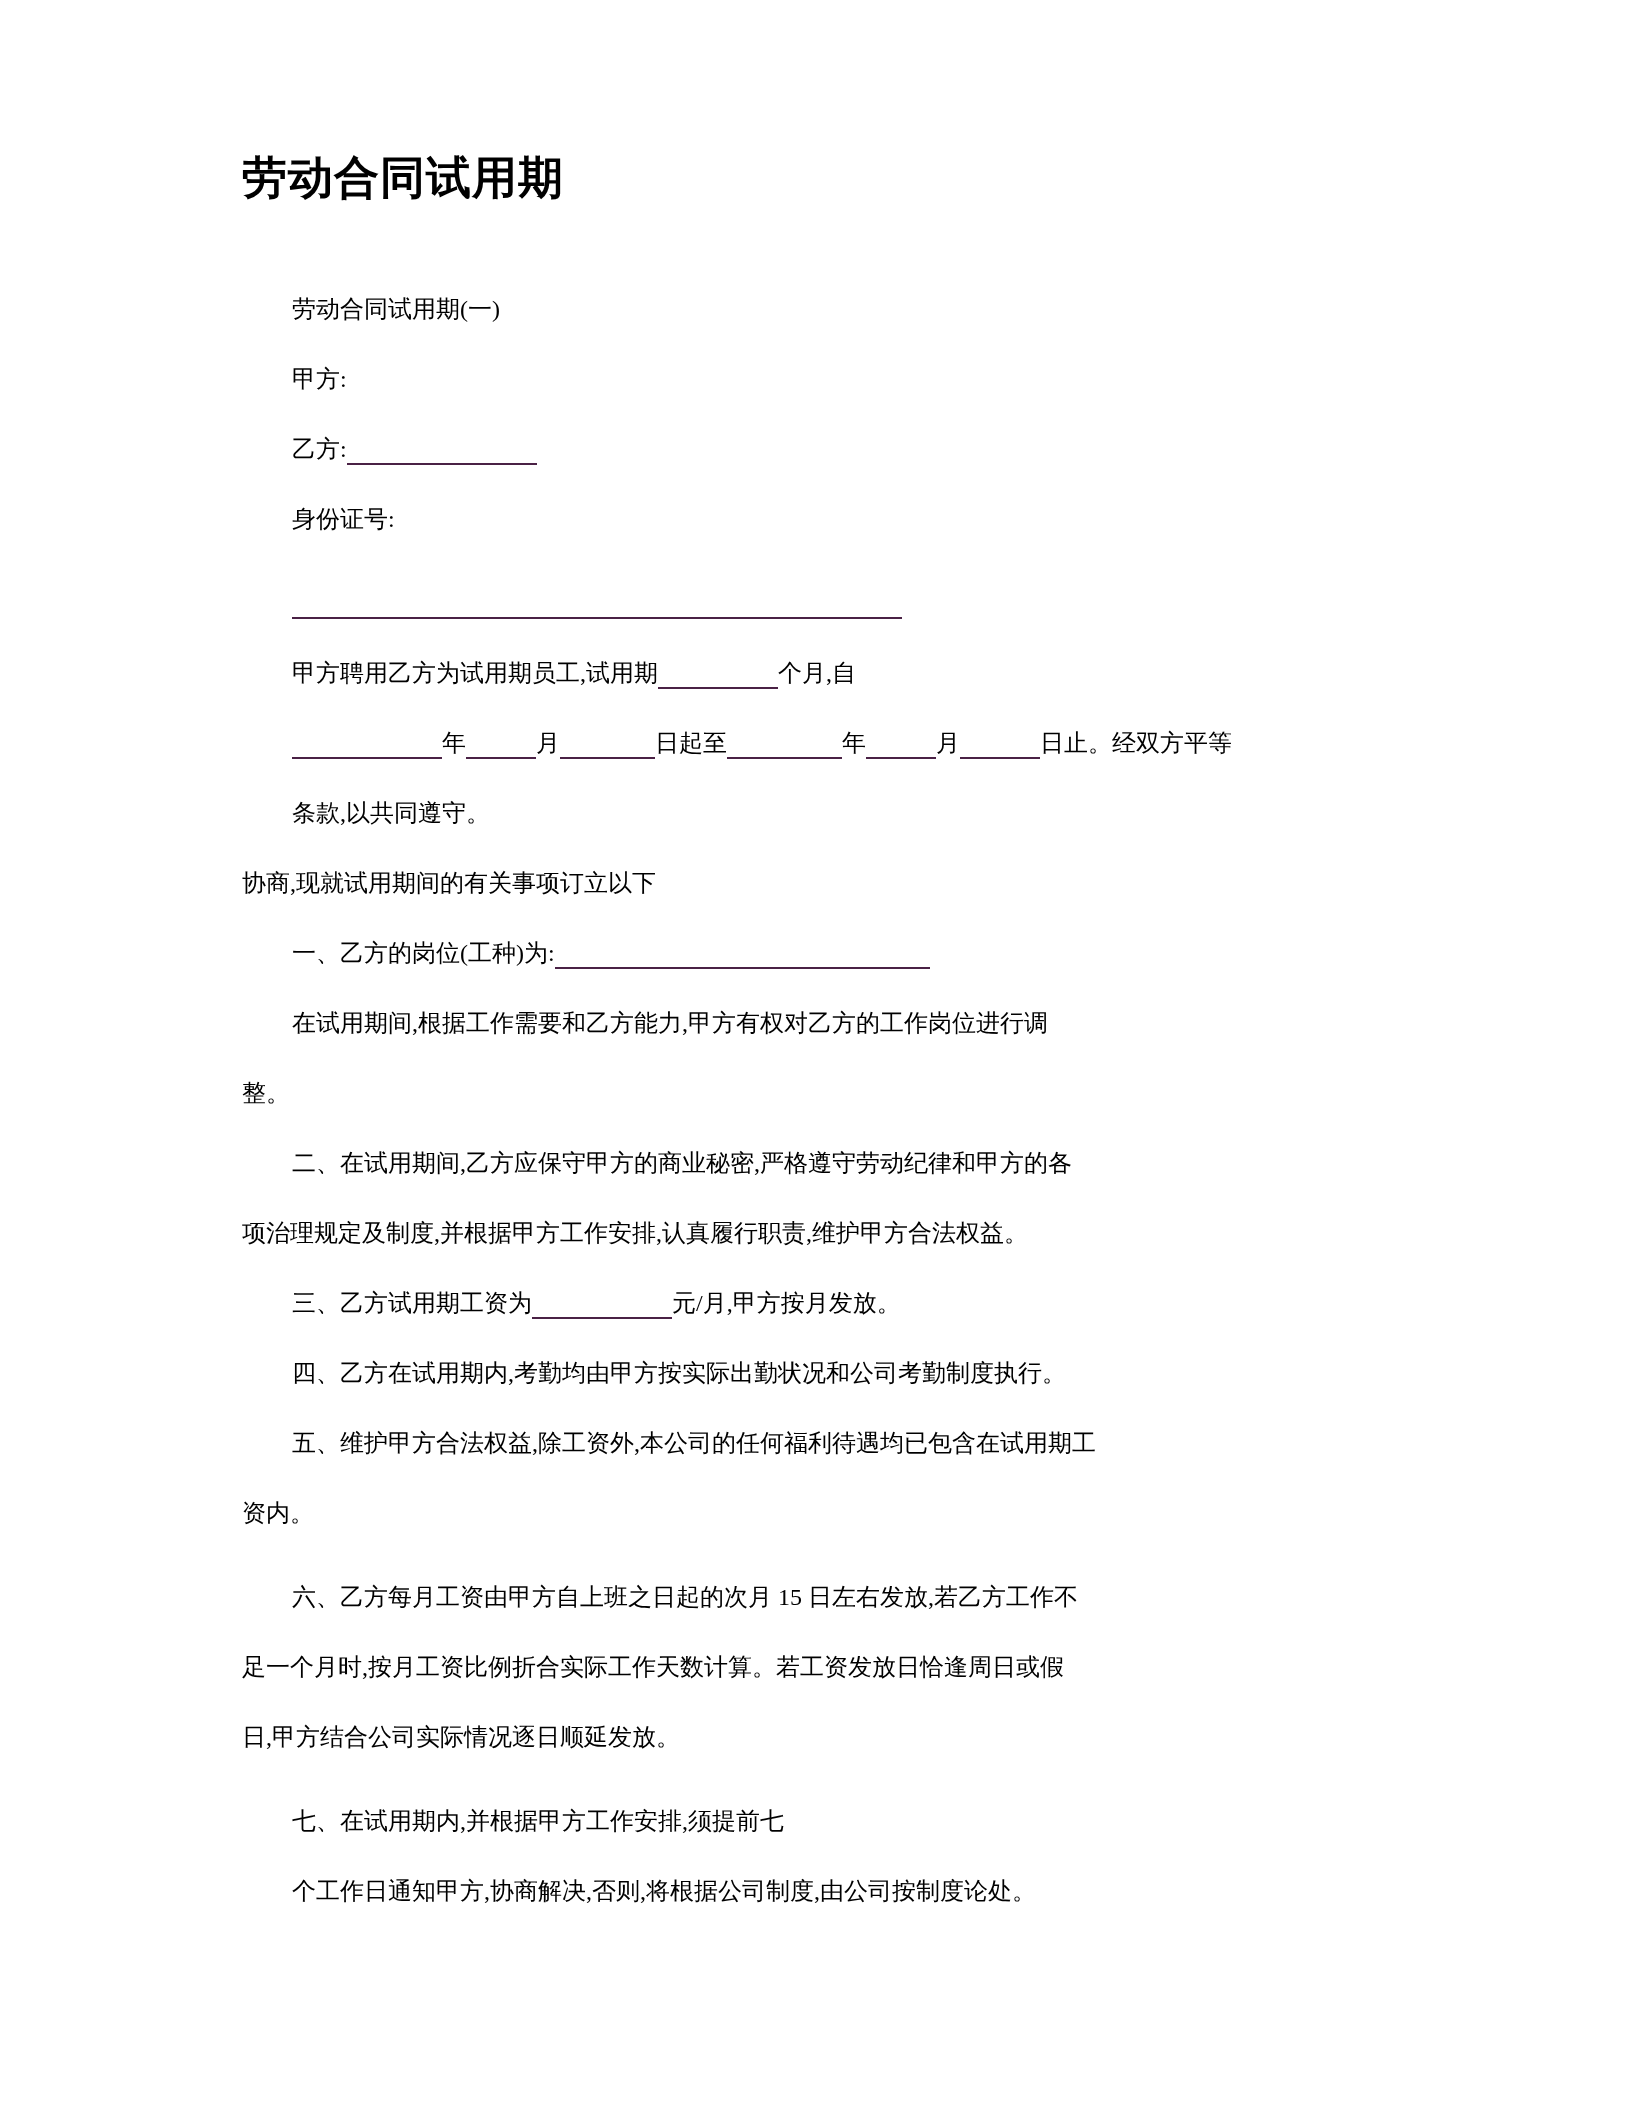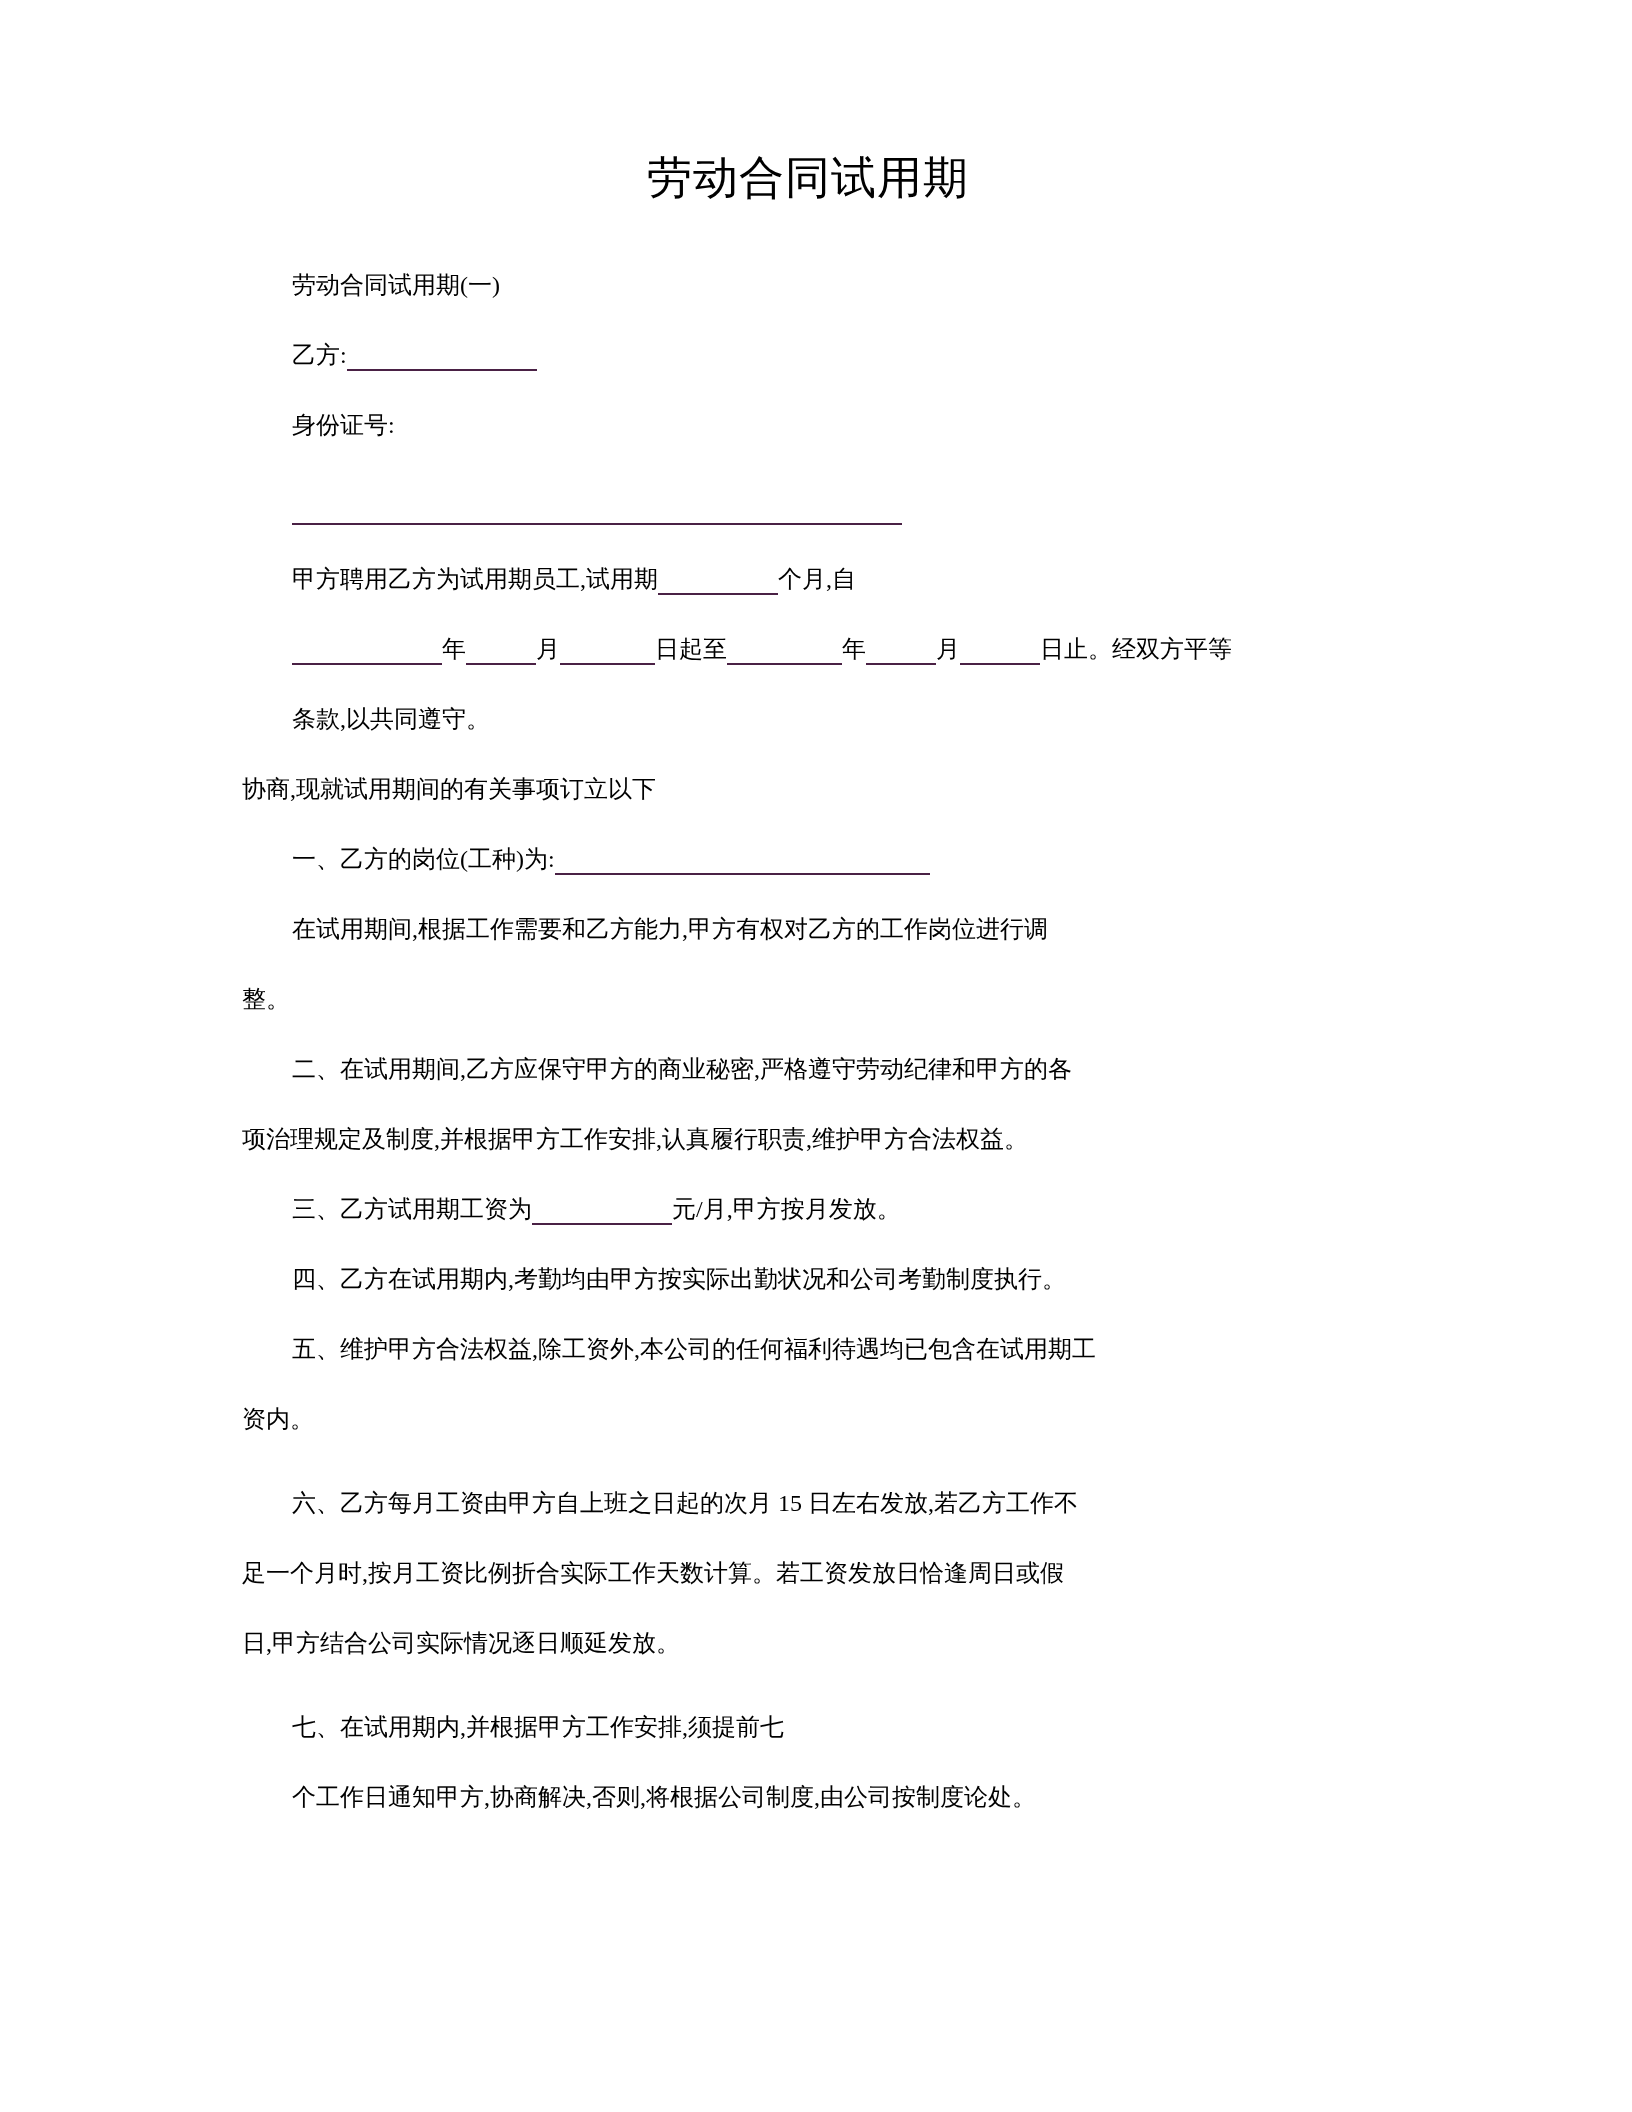--- a/index.html
+++ b/index.html
@@ -15,25 +15,24 @@
     overflow: hidden;
   }
   .page {
     box-sizing: border-box;
     width: 1632px;
     height: 2112px;
     padding: 148px 258px 0 242px;
     background: #ffffff;
   }
   .doc-title {
-    margin: 0 0 42px 0;
+    margin: 0 0 66px 0;
     font-size: 45px;
     line-height: 60px;
-    font-weight: normal;
-    text-align: center;
+    font-weight: bold;
     letter-spacing: 1px;
   }
   .doc-body { }
   .para {
     margin: 0;
     font-size: 24px;
     line-height: 70px;
     white-space: nowrap;
   }
   .para.indent { text-indent: 50px; }
@@ -45,20 +44,21 @@
     vertical-align: -8px;
   }
 </style>
 </head>
 <body style="background: rgb(255, 255, 255); color: rgb(0, 0, 0);">
 
 <div class="page">
   <h1 class="doc-title">劳动合同试用期</h1>
   <div class="doc-body">
       <p class="para indent"><span>劳动合同试用期(一)</span></p>
+      <p class="para indent"><span>甲方:</span></p>
       <p class="para indent"><span>乙方:</span><span class="blank" style="width: 190px;"></span></p>
       <p class="para indent"><span>身份证号:</span></p>
       <p class="para indent gap"><span class="blank" style="width: 610px;"></span></p>
       <p class="para indent"><span>甲方聘用乙方为试用期员工,试用期</span><span class="blank" style="width: 120px;"></span><span>个月,自</span></p>
       <p class="para indent"><span class="blank" style="width: 150px;"></span><span>年</span><span class="blank" style="width: 70px;"></span><span>月</span><span class="blank" style="width: 95px;"></span><span>日起至</span><span class="blank" style="width: 115px;"></span><span>年</span><span class="blank" style="width: 70px;"></span><span>月</span><span class="blank" style="width: 80px;"></span><span>日止。经双方平等</span></p>
       <p class="para indent"><span>条款,以共同遵守。</span></p>
       <p class="para"><span>协商,现就试用期间的有关事项订立以下</span></p>
       <p class="para indent"><span>一、乙方的岗位(工种)为:</span><span class="blank" style="width: 375px;"></span></p>
       <p class="para indent"><span>在试用期间,根据工作需要和乙方能力,甲方有权对乙方的工作岗位进行调</span></p>
       <p class="para"><span>整。</span></p>

